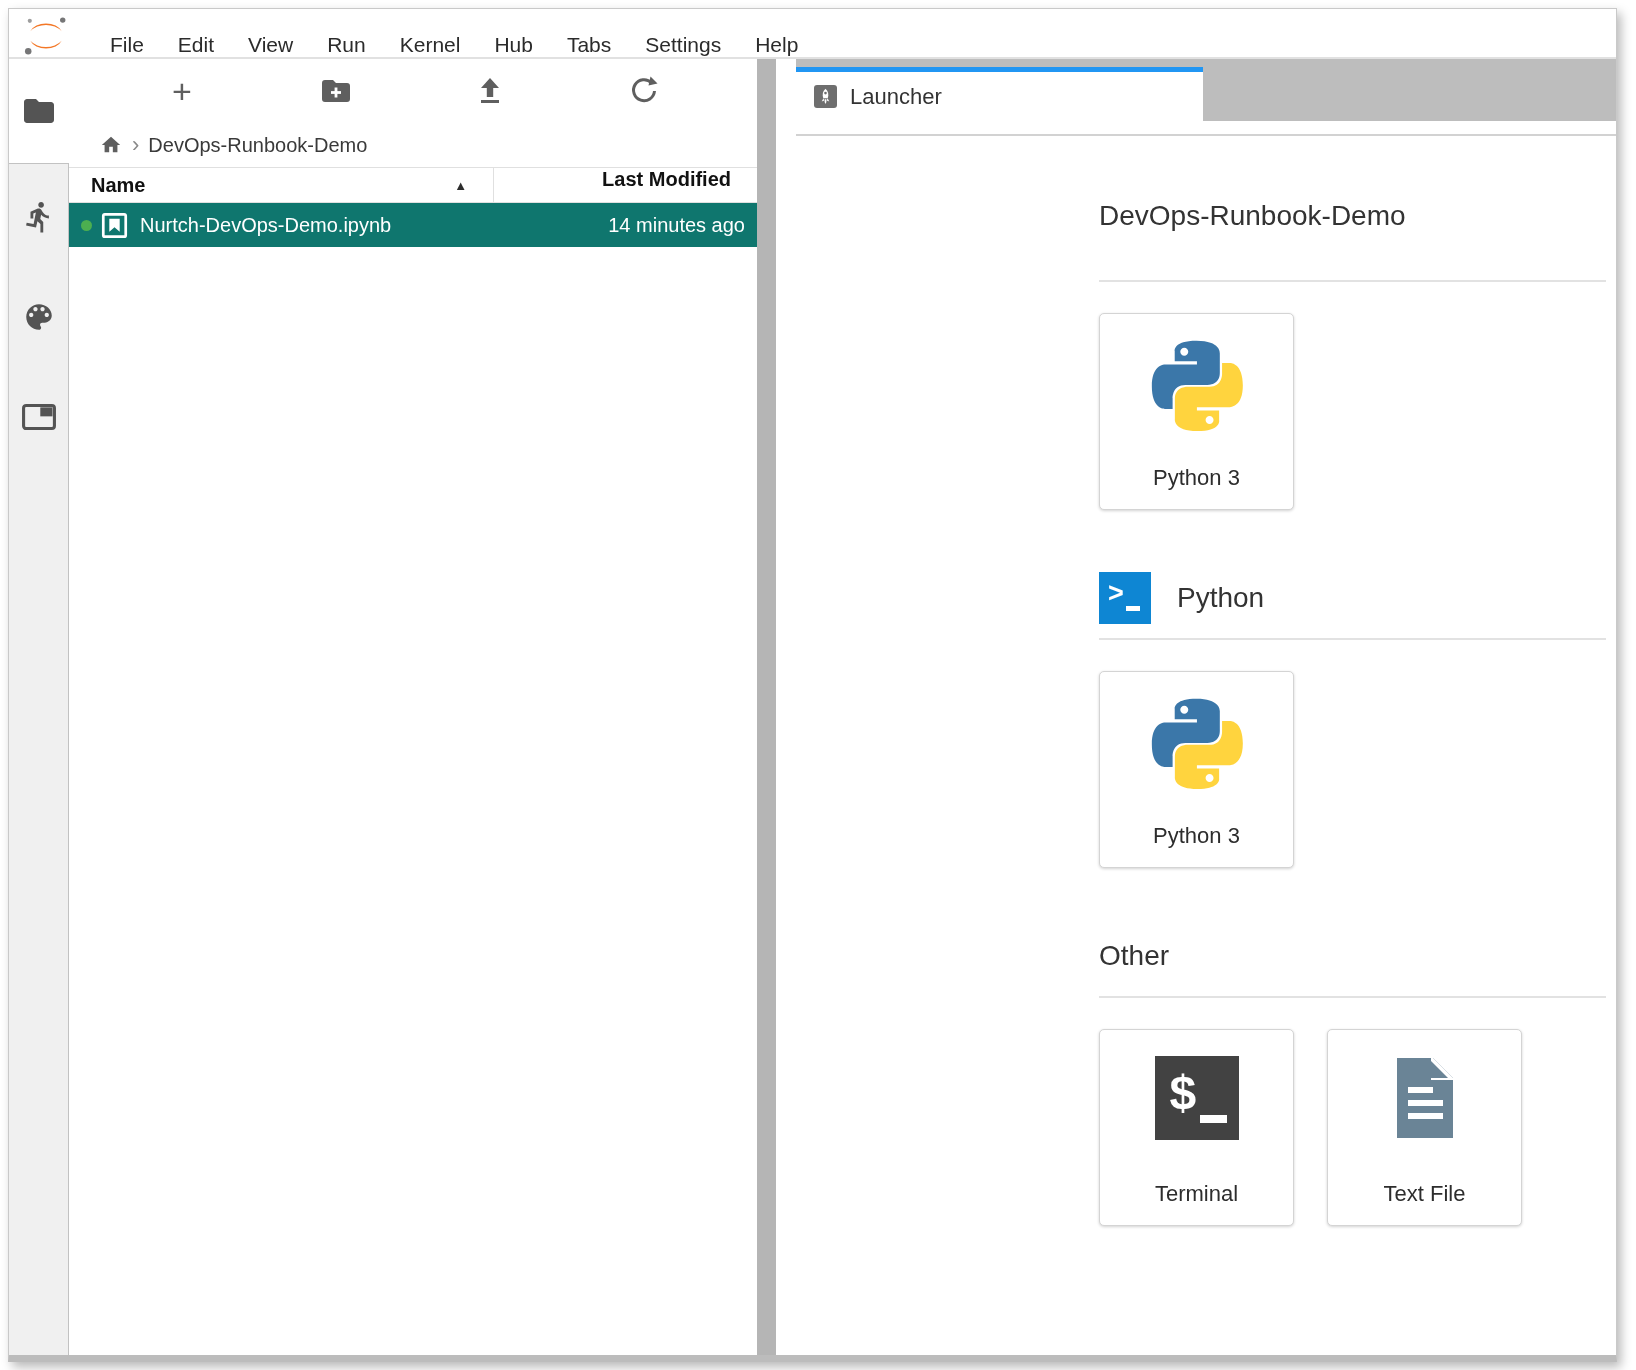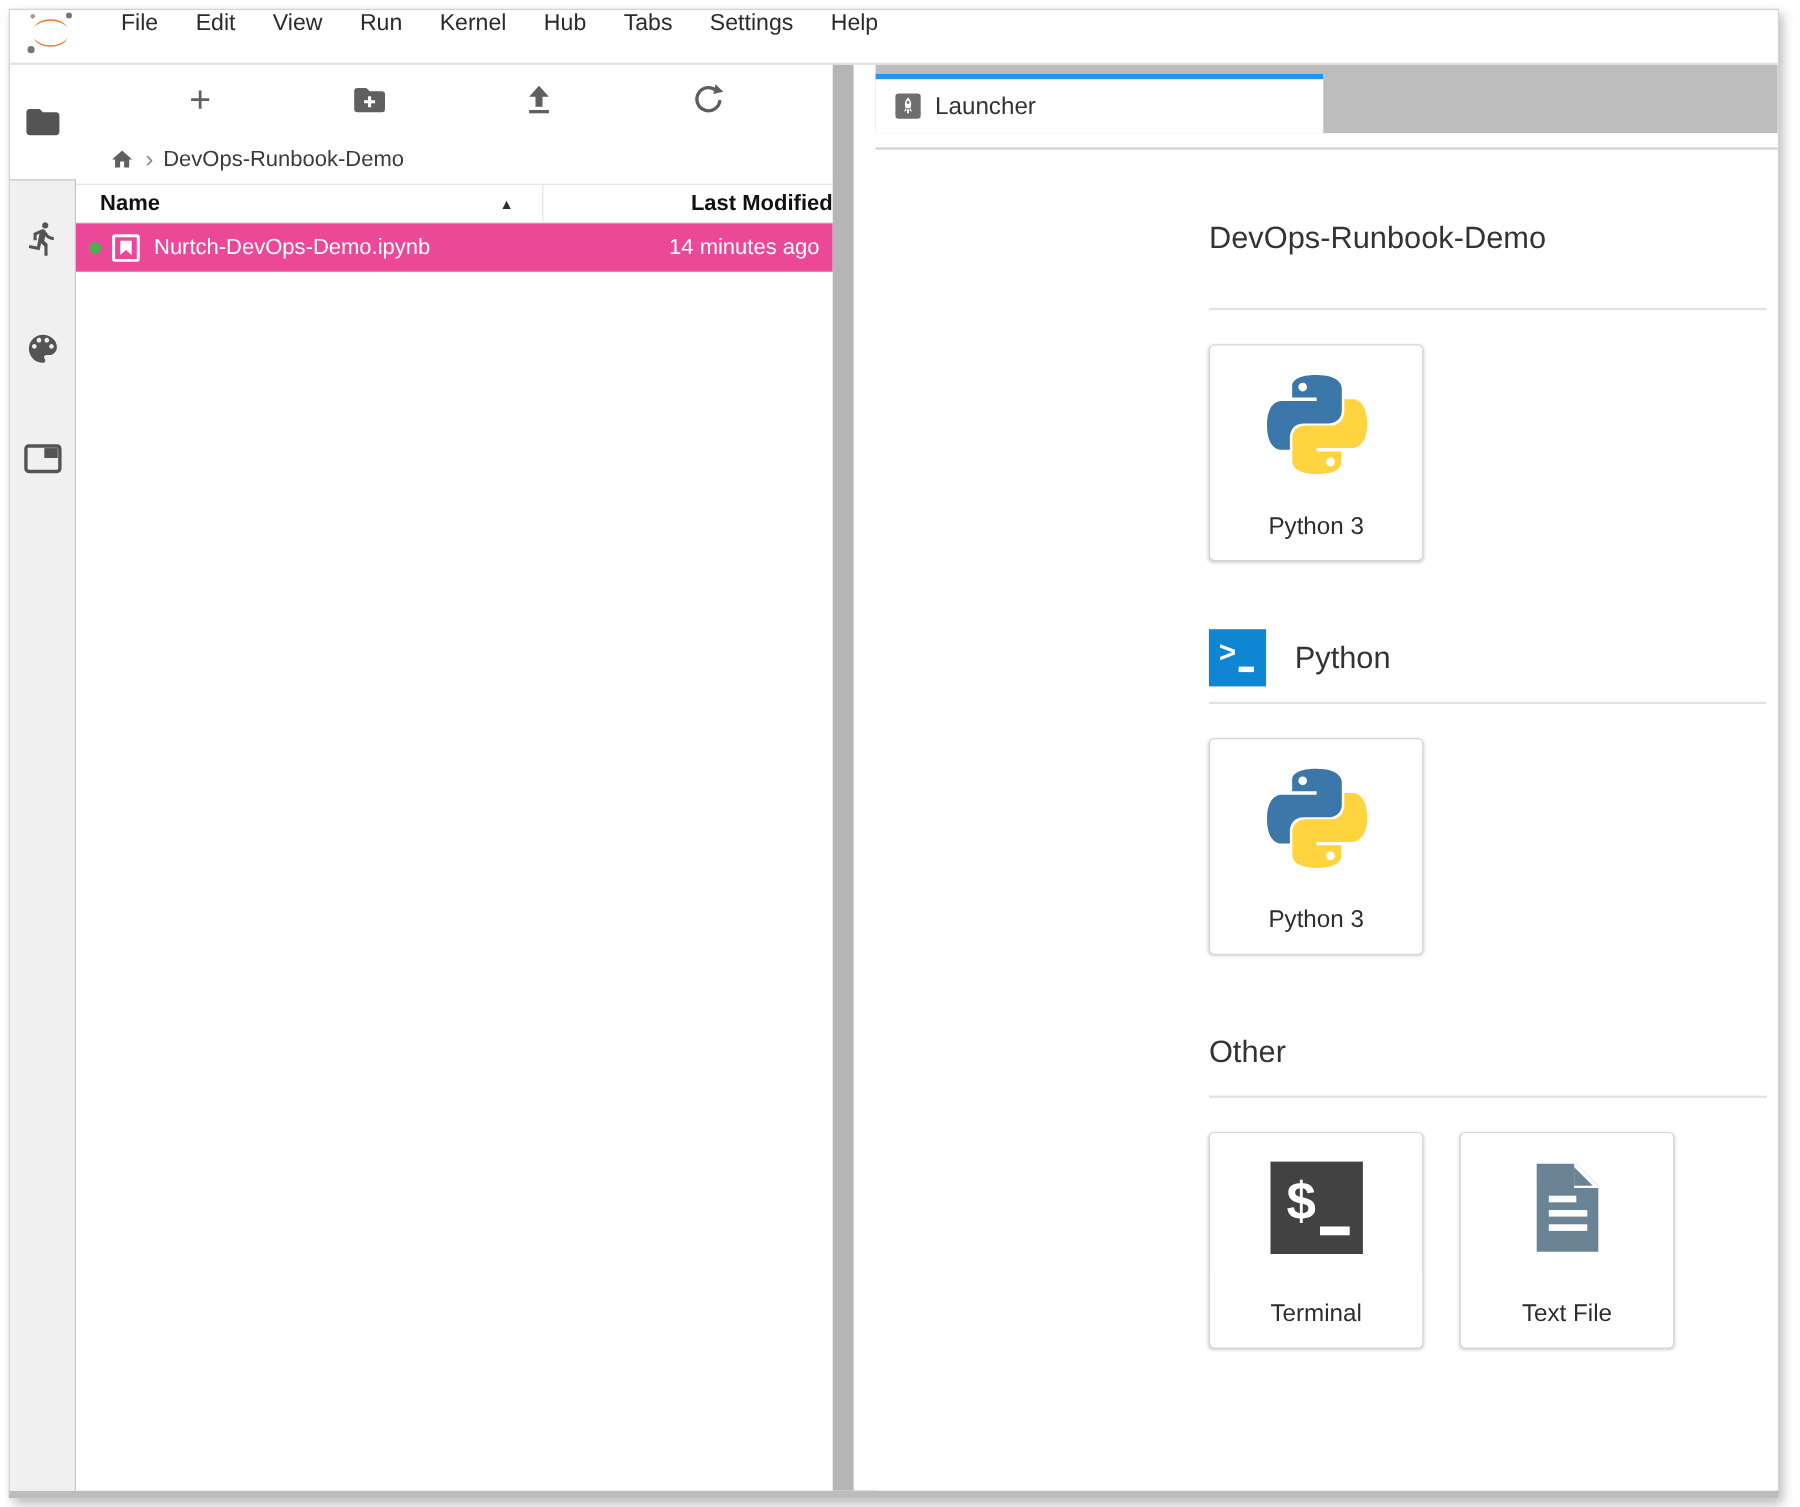--- a/index.html
+++ b/index.html
@@ -8,21 +8,21 @@
     width:1636px; height:1370px; position:relative; overflow:hidden;
     background:#ffffff; font-family:"Liberation Sans", sans-serif; color:#2d2d2d;
   }
   .window {
     position:absolute; left:8px; top:8px; width:1609px; height:1354px;
     background:#fff; border:1px solid #c9c9c9; border-bottom:7px solid #bcbcbc;
     box-shadow: 4px 5px 10px rgba(0,0,0,.28);
     display:flex; flex-direction:column;
   }
   
-  .menubar { height:50px; flex:none; display:flex; align-items:flex-start;
+  .menubar { height:50px; flex:none; display:flex; align-items:flex-end;
     padding-left:14px; border-bottom:2px solid #e1e1e1; background:#fff; }
   .logo { width:46px; height:42px; margin-right:24px; flex:none; }
   .menu-item { padding:0 17px; font-size:21px; color:#2b2b2b; cursor:default; }
   
   .main { flex:1; display:flex; min-height:0; }
   
   .activitybar { width:60px; flex:none; position:relative; background:#fff; }
   .activity-top { height:104px; display:flex; align-items:center; justify-content:center; }
   .activity-rest { position:absolute; top:104px; left:0; right:0; bottom:0;
     background:#f0f0f0; border-top:1px solid #c2c2c2; border-right:1px solid #c2c2c2;
@@ -32,23 +32,23 @@
   .filebrowser { width:688px; flex:none; display:flex; flex-direction:column; background:#fff; }
   .fb-toolbar { height:64px; flex:none; display:flex; align-items:center; justify-content:space-around; padding:0 36px; }
   .tb-btn { width:40px; height:40px; display:flex; align-items:center; justify-content:center; }
   .plus-glyph { font-size:34px; font-weight:300; color:#5f5f5f; line-height:1; }
   .fb-breadcrumb { height:44px; flex:none; display:flex; align-items:center; padding-left:30px; gap:9px; font-size:20px; color:#3a3a3a; }
   .crumb-sep { color:#8a8a8a; font-size:22px; line-height:1; }
   .fb-header { height:36px; flex:none; display:flex; align-items:stretch;
     border-top:1px solid #e0e0e0; border-bottom:1px solid #e0e0e0; font-weight:bold; font-size:20px; color:#111; }
   .col-name { flex:1; display:flex; align-items:center; padding-left:22px; border-right:1px solid #e0e0e0; }
   .sort-asc { margin-left:auto; margin-right:26px; font-size:13px; color:#2d2d2d; }
-  .col-mod { width:263px; display:flex; align-items:center; justify-content:flex-end; }
+  .col-mod { width:263px; display:flex; align-items:flex-start; justify-content:flex-end; padding-right:26px; }
   .fb-row { height:44px; flex:none; display:flex; align-items:center; font-size:20px; }
-  .fb-row.selected { background:#ec4899; color:#fff; }
+  .fb-row.selected { background:#0f766e; color:#fff; }
   .run-dot { width:11px; height:11px; border-radius:50%; background:#4CAF50; margin-left:12px; flex:none; }
   .nb-file-icon { margin-left:9px; flex:none; display:flex; }
   .row-name { margin-left:12px; flex:1; white-space:nowrap; overflow:hidden; }
   .row-mod { width:263px; text-align:right; padding-right:12px; flex:none; }
   
   .splitter { width:19px; flex:none; background:#b5b5b5; cursor:col-resize; }
   
   .dock { flex:1; min-width:0; display:flex; flex-direction:column; background:#fff;margin-left:20px; }
   .tabbar { height:62px; flex:none; background:#bdbdbd; display:flex; }
   .tab { width:407px; margin-top:8px; background:#fff; border-top:5px solid #2196F3;

